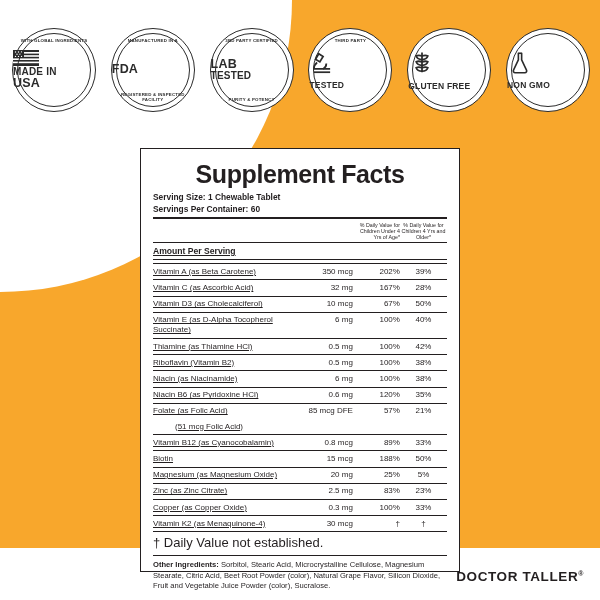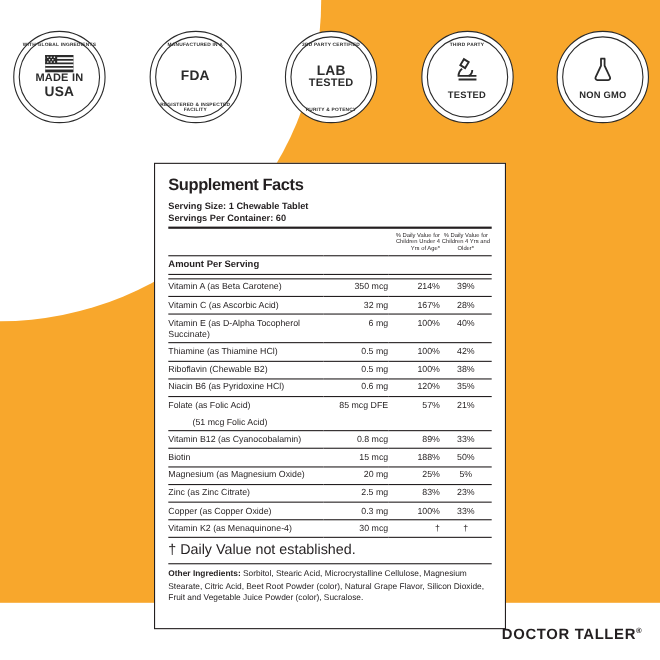--- a/index.html
+++ b/index.html
@@ -46,21 +46,21 @@
     align-items: center;
   }
   .badge {
     width: 84px; height: 84px;
     border-radius: 50%;
     background: #ffffff;
     border: 1.5px solid #2b2b2b;
     position: relative;
     display: flex;
     flex-direction: column;
-    align-items: center;
+    align-items: flex-start;
     justify-content: center;
     text-align: center;
   }
   .badge .ring {
     position: absolute;
     left: 4px; top: 4px; right: 4px; bottom: 4px;
     border-radius: 50%;
     border: 1px solid #2b2b2b;
   }
   .badge-arc-top, .badge-arc-bottom {
@@ -96,46 +96,47 @@
     position: absolute;
     left: 140px; top: 148px;
     width: 320px; height: 424px;
     background: #ffffff;
     border: 1.5px solid #231f20;
     padding: 10px 12px 8px 12px;
     color: #231f20;
   }
   .sf-title {
     font-family: "Liberation Sans", sans-serif;
-    font-size: 15px;
+    font-size: 25px;
     font-weight: bold;
     letter-spacing: -0.4px;
     line-height: 1.05;
     margin: 2px 0 5px 0;
+    text-align: center;
   }
   .sf-serv {
     font-size: 8.4px;
     font-weight: bold;
     line-height: 1.35;
   }
   .rule-thin { border-top: 1px solid #231f20; margin: 3px 0 0 0; }
   .rule-med { border-top: 2.5px solid #231f20; margin: 2px 0 0 0; }
 
   table.sf {
     width: 100%;
     border-collapse: collapse;
     font-size: 8px;
     line-height: 1.25;
   }
   table.sf td {
     padding: 2.6px 0;
     vertical-align: top;
     border-bottom: 0.6px solid #231f20;
   }
-  td.name { text-align: left; width: 48%; }
+  td.name { text-align: left; width: 48%; text-decoration: underline; }
   td.amt { text-align: right; width: 20%; padding-right: 14px; }
   td.dv1 { text-align: right; width: 16%; padding-right: 10px;}
   td.dv2 { text-align: center; width: 16%; padding-right: 2px;}
 
   .hdr-row td {
     font-size: 5.3px;
     line-height: 1.15;
     padding-bottom: 2px;
     border-bottom: none;
     vertical-align: bottom;
@@ -230,20 +231,35 @@
         <svg width="26" height="26" viewBox="0 0 24 24" fill="none" stroke="#2b2b2b" stroke-width="1.6">
           <path d="M9 3.5l4 2.5-3 5-4-2.5z"></path>
           <path d="M7.5 11.5c-2 1.5-3 3.5-3 6h15"></path>
           <path d="M13 17.5c2-1 3-2.8 3-5"></path>
           <line x1="4.5" y1="20.5" x2="19.5" y2="20.5"></line>
         </svg>
       </div>
       <div class="badge-main small">TESTED</div>
     </div>
 
+    <div class="badge">
+      <div class="ring"></div>
+      <div class="badge-icon">
+        <svg width="28" height="28" viewBox="0 0 24 24" fill="none" stroke="#2b2b2b" stroke-width="1.5">
+          <line x1="12" y1="3" x2="12" y2="20"></line>
+          <path d="M12 6c-3-1-5 0-5 0s1 3 5 3"></path>
+          <path d="M12 6c3-1 5 0 5 0s-1 3-5 3"></path>
+          <path d="M12 11c-3-1-5 0-5 0s1 3 5 3"></path>
+          <path d="M12 11c3-1 5 0 5 0s-1 3-5 3"></path>
+          <path d="M12 16c-3-1-5 0-5 0s1 3 5 3"></path>
+          <path d="M12 16c3-1 5 0 5 0s-1 3-5 3"></path>
+        </svg>
+      </div>
+      <div class="badge-main small">GLUTEN FREE</div>
+    </div>
 
     <div class="badge">
       <div class="ring"></div>
       <div class="badge-icon">
         <svg width="26" height="26" viewBox="0 0 24 24" fill="none" stroke="#2b2b2b" stroke-width="1.5">
           <path d="M10 3h4"></path>
           <path d="M10.5 3v6L6 18.5c-.6 1.2.2 2.5 1.5 2.5h9c1.3 0 2.1-1.3 1.5-2.5L13.5 9V3"></path>
         </svg>
       </div>
       <div class="badge-main small">NON GMO</div>
@@ -273,44 +289,56 @@
       </tr>
       <tr class="no-bb">
         <td colspan="4" style="padding:0">
               <div class="rule-thin"></div>
             </td>
       </tr>
 
       <tr>
         <td class="name">Vitamin A (as Beta Carotene)</td>
         <td class="amt">350 mcg</td>
-        <td class="dv1">214%</td>
+        <td class="dv1">202%</td>
         <td class="dv2">39%</td>
       </tr>
       <tr>
         <td class="name">Vitamin C (as Ascorbic Acid)</td>
         <td class="amt">32 mg</td>
         <td class="dv1">167%</td>
         <td class="dv2">28%</td>
       </tr>
       <tr>
+        <td class="name">Vitamin D3 (as Cholecalciferol)</td>
+        <td class="amt">10 mcg</td>
+        <td class="dv1">67%</td>
+        <td class="dv2">50%</td>
+      </tr>
+      <tr>
         <td class="name">Vitamin E (as D-Alpha Tocopherol Succinate)</td>
         <td class="amt">6 mg</td>
         <td class="dv1">100%</td>
         <td class="dv2">40%</td>
       </tr>
       <tr>
         <td class="name">Thiamine (as Thiamine HCl)</td>
         <td class="amt">0.5 mg</td>
         <td class="dv1">100%</td>
         <td class="dv2">42%</td>
       </tr>
       <tr>
-        <td class="name">Riboflavin (Chewable B2)</td>
+        <td class="name">Riboflavin (Vitamin B2)</td>
         <td class="amt">0.5 mg</td>
+        <td class="dv1">100%</td>
+        <td class="dv2">38%</td>
+      </tr>
+      <tr>
+        <td class="name">Niacin (as Niacinamide)</td>
+        <td class="amt">6 mg</td>
         <td class="dv1">100%</td>
         <td class="dv2">38%</td>
       </tr>
       <tr>
         <td class="name">Niacin B6 (as Pyridoxine HCl)</td>
         <td class="amt">0.6 mg</td>
         <td class="dv1">120%</td>
         <td class="dv2">35%</td>
       </tr>
 

